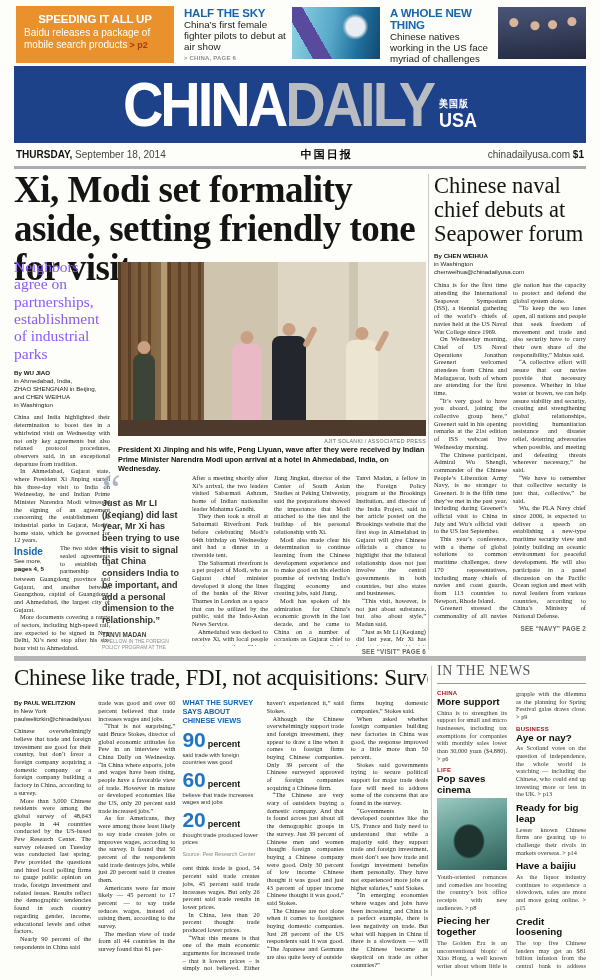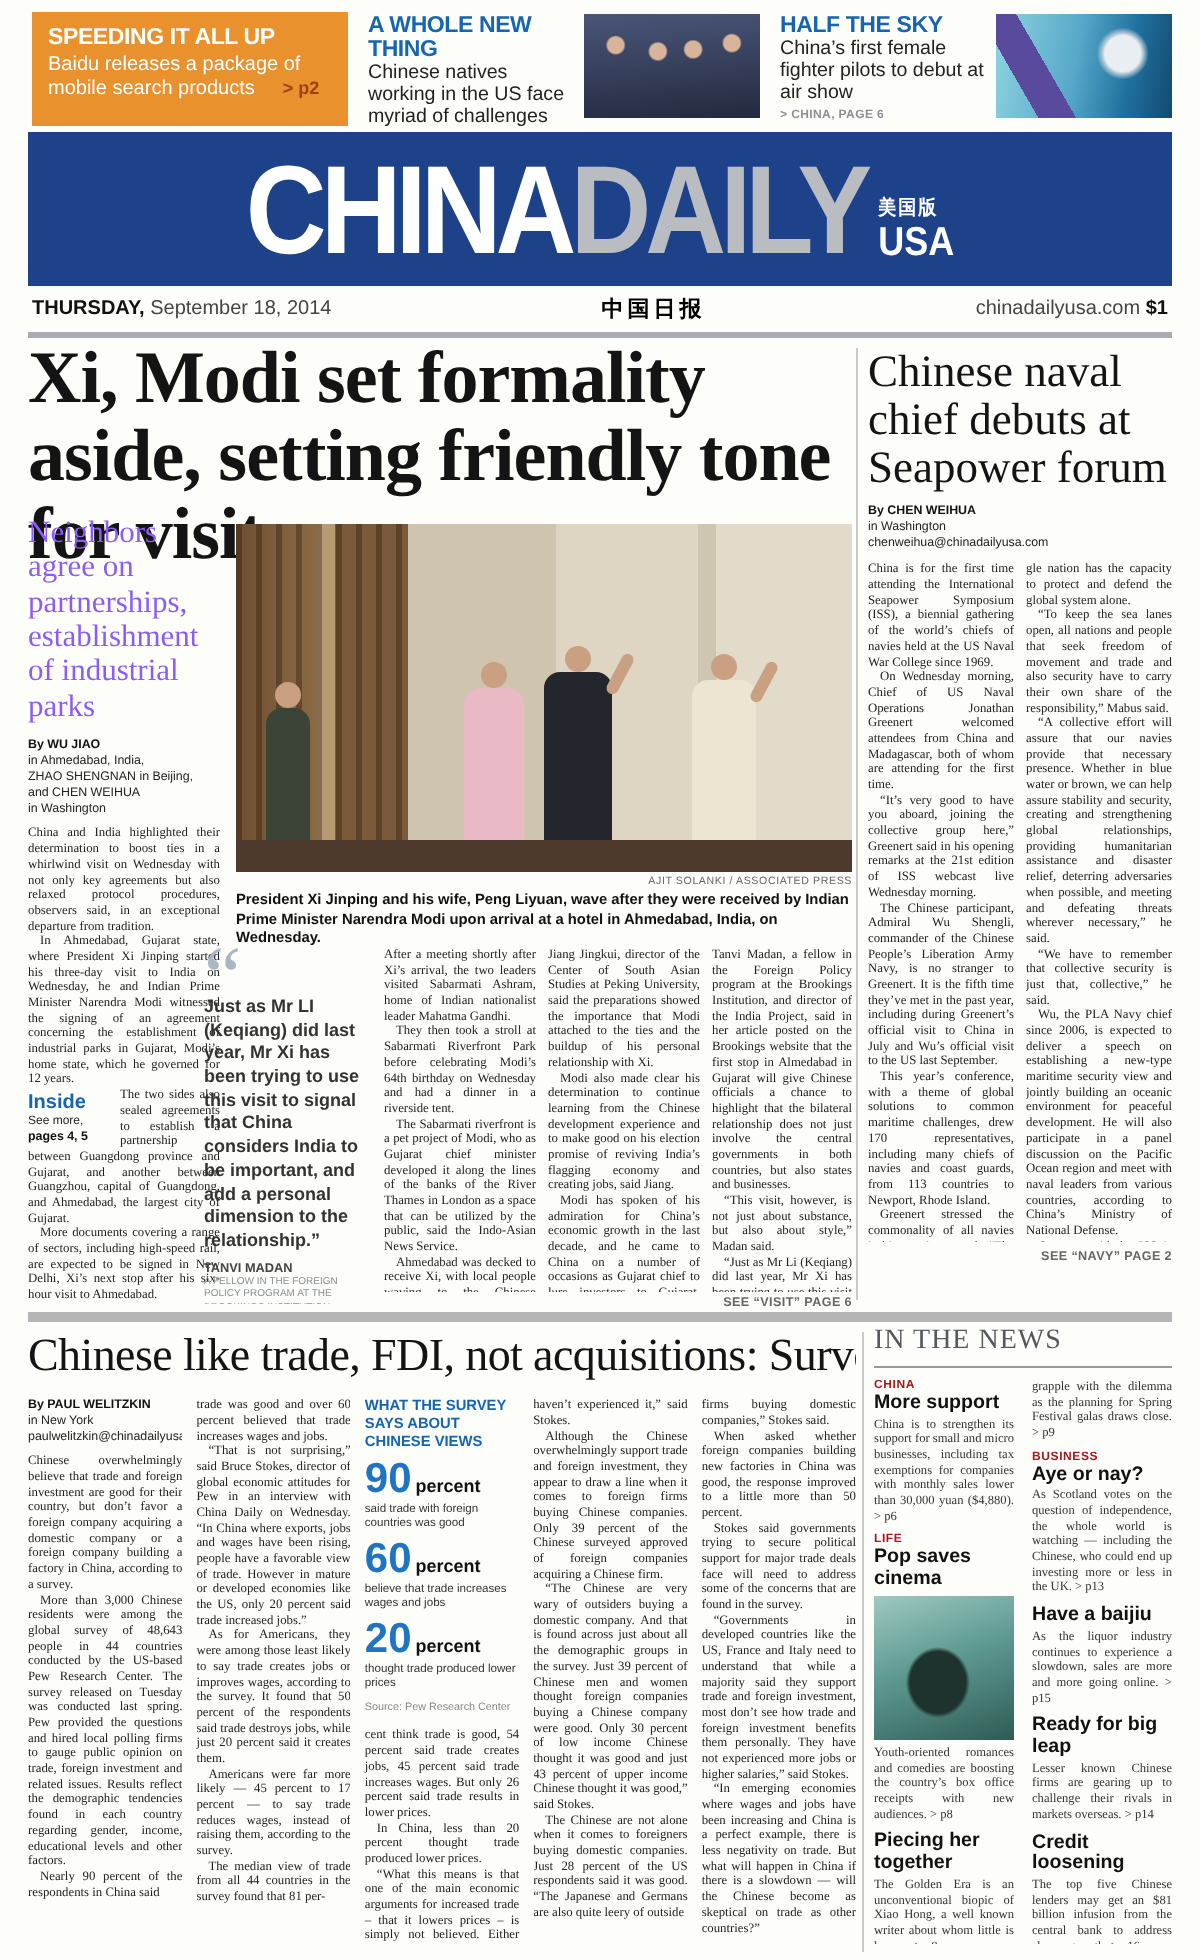--- a/index.html
+++ b/index.html
@@ -3,23 +3,23 @@
 <meta charset="utf-8">
 <style>
   html,body { margin:0; padding:0; background:#9a9a9a; }
   .page { position:relative; width:600px; height:980px; margin:0 auto; background:#fdfdfa;
           font-family:"Liberation Sans", sans-serif; color:#1a1a1a; overflow:hidden; }
   .serif { font-family:"Liberation Serif", serif; }
 
   
   .teasers { position:absolute; left:16px; top:6px; width:570px; height:57px; display:flex; gap:10px; }
   .teaser-orange { width:158px; flex:none; background:#e8912d; color:#fff; padding:7px 8px; box-sizing:border-box; }
-  .to-title { font-weight:bold; font-size:11.5px; letter-spacing:-0.2px; }
+  .to-title { font-weight:bold; font-size:11.5px; letter-spacing:-0.2px;text-align:center; }
   .to-text  { font-size:10px; line-height:1.15; margin-top:2px; }
-  .to-page  { color:#a63d10; font-weight:bold; font-size:9px; margin-left:14px; }
+  .to-page  { color:#a63d10; font-weight:bold; font-size:9px; margin-left:2px; }
   .teaser { flex:1; display:flex; gap:6px; padding-top:1px; }
   .t-txt { flex:1; }
   .t-title { color:#1565b0; font-weight:bold; font-size:11.5px; letter-spacing:-0.2px; }
   .t-desc { font-size:9.8px; line-height:1.12; color:#222; margin-top:1px; }
   .t-ref  { font-size:6px; font-weight:bold; color:#8a8f96; margin-top:2px; letter-spacing:0.2px; }
   .t-photo { width:88px; height:52px; flex:none; }
   .t-photo-group { background:
       radial-gradient(circle at 18% 30%, #d8b49a 0 4px, transparent 5px),
       radial-gradient(circle at 42% 36%, #d8b49a 0 4px, transparent 5px),
       radial-gradient(circle at 62% 34%, #d8b49a 0 4px, transparent 5px),
@@ -155,33 +155,33 @@
 
 <div class="page">
 
   <div class="teasers">
     <div class="teaser-orange">
       <div class="to-title">SPEEDING IT ALL UP</div>
       <div class="to-text"><span>Baidu releases a package of mobile search products</span><span class="to-page">&gt; p2</span></div>
     </div>
     <div class="teaser">
       <div class="t-txt">
+        <div class="t-title">HALF THE SKY</div>
+        <div class="t-desc">China’s first female fighter pilots to debut at air show</div>
+        <div class="t-ref">&gt; CHINA, PAGE 6</div>
+      </div>
+      <div class="t-photo t-photo-pilot"></div>
+    </div>
+    <div class="teaser">
+      <div class="t-txt">
         <div class="t-title">A WHOLE NEW THING</div>
         <div class="t-desc">Chinese natives working in the US face myriad of challenges</div>
         <div class="t-ref">&gt; ACROSS AMERICA, PAGE 2</div>
       </div>
       <div class="t-photo t-photo-group"></div>
-    </div>
-    <div class="teaser">
-      <div class="t-txt">
-        <div class="t-title">HALF THE SKY</div>
-        <div class="t-desc">China’s first female fighter pilots to debut at air show</div>
-        <div class="t-ref">&gt; CHINA, PAGE 6</div>
-      </div>
-      <div class="t-photo t-photo-pilot"></div>
     </div>
   </div>
 
   <div class="masthead">
     <div class="logo">
       <span class="logo-china">CHINA</span>
         <span class="logo-daily">DAILY</span>
       <span class="edition">
         <span class="ed-cn">美国版</span>
         <span class="ed-usa">USA</span>
@@ -381,28 +381,28 @@
       <div class="itn-col">
         <div>
           <div class="news-text">grapple with the dilemma as the planning for Spring Festival galas draws close. &gt; p9</div>
         </div>
         <div>
           <div class="kicker">BUSINESS</div>
           <div class="news-title">Aye or nay?</div>
           <div class="news-text">As Scotland votes on the question of independence, the whole world is watching — including the Chinese, who could end up investing more or less in the UK. &gt; p13</div>
         </div>
         <div>
+          <div class="news-title">Ready for big leap</div>
+          <div class="news-text">Lesser known Chinese firms are gearing up to challenge their rivals in markets overseas. &gt; p14</div>
+        </div>
+        <div>
           <div class="news-title">Have a baijiu</div>
           <div class="news-text">As the liquor industry continues to experience a slowdown, sales are more and more going online. &gt; p15</div>
         </div>
         <div>
-          <div class="news-title">Ready for big leap</div>
-          <div class="news-text">Lesser known Chinese firms are gearing up to challenge their rivals in markets overseas. &gt; p14</div>
-        </div>
-        <div>
           <div class="news-title">Credit loosening</div>
           <div class="news-text">The top five Chinese lenders may get an $81 billion infusion from the central bank to address slower growth. &gt; p16</div>
         </div>
 
       </div>
     </div>
   </aside>
 </div>
 
 </body></html>

